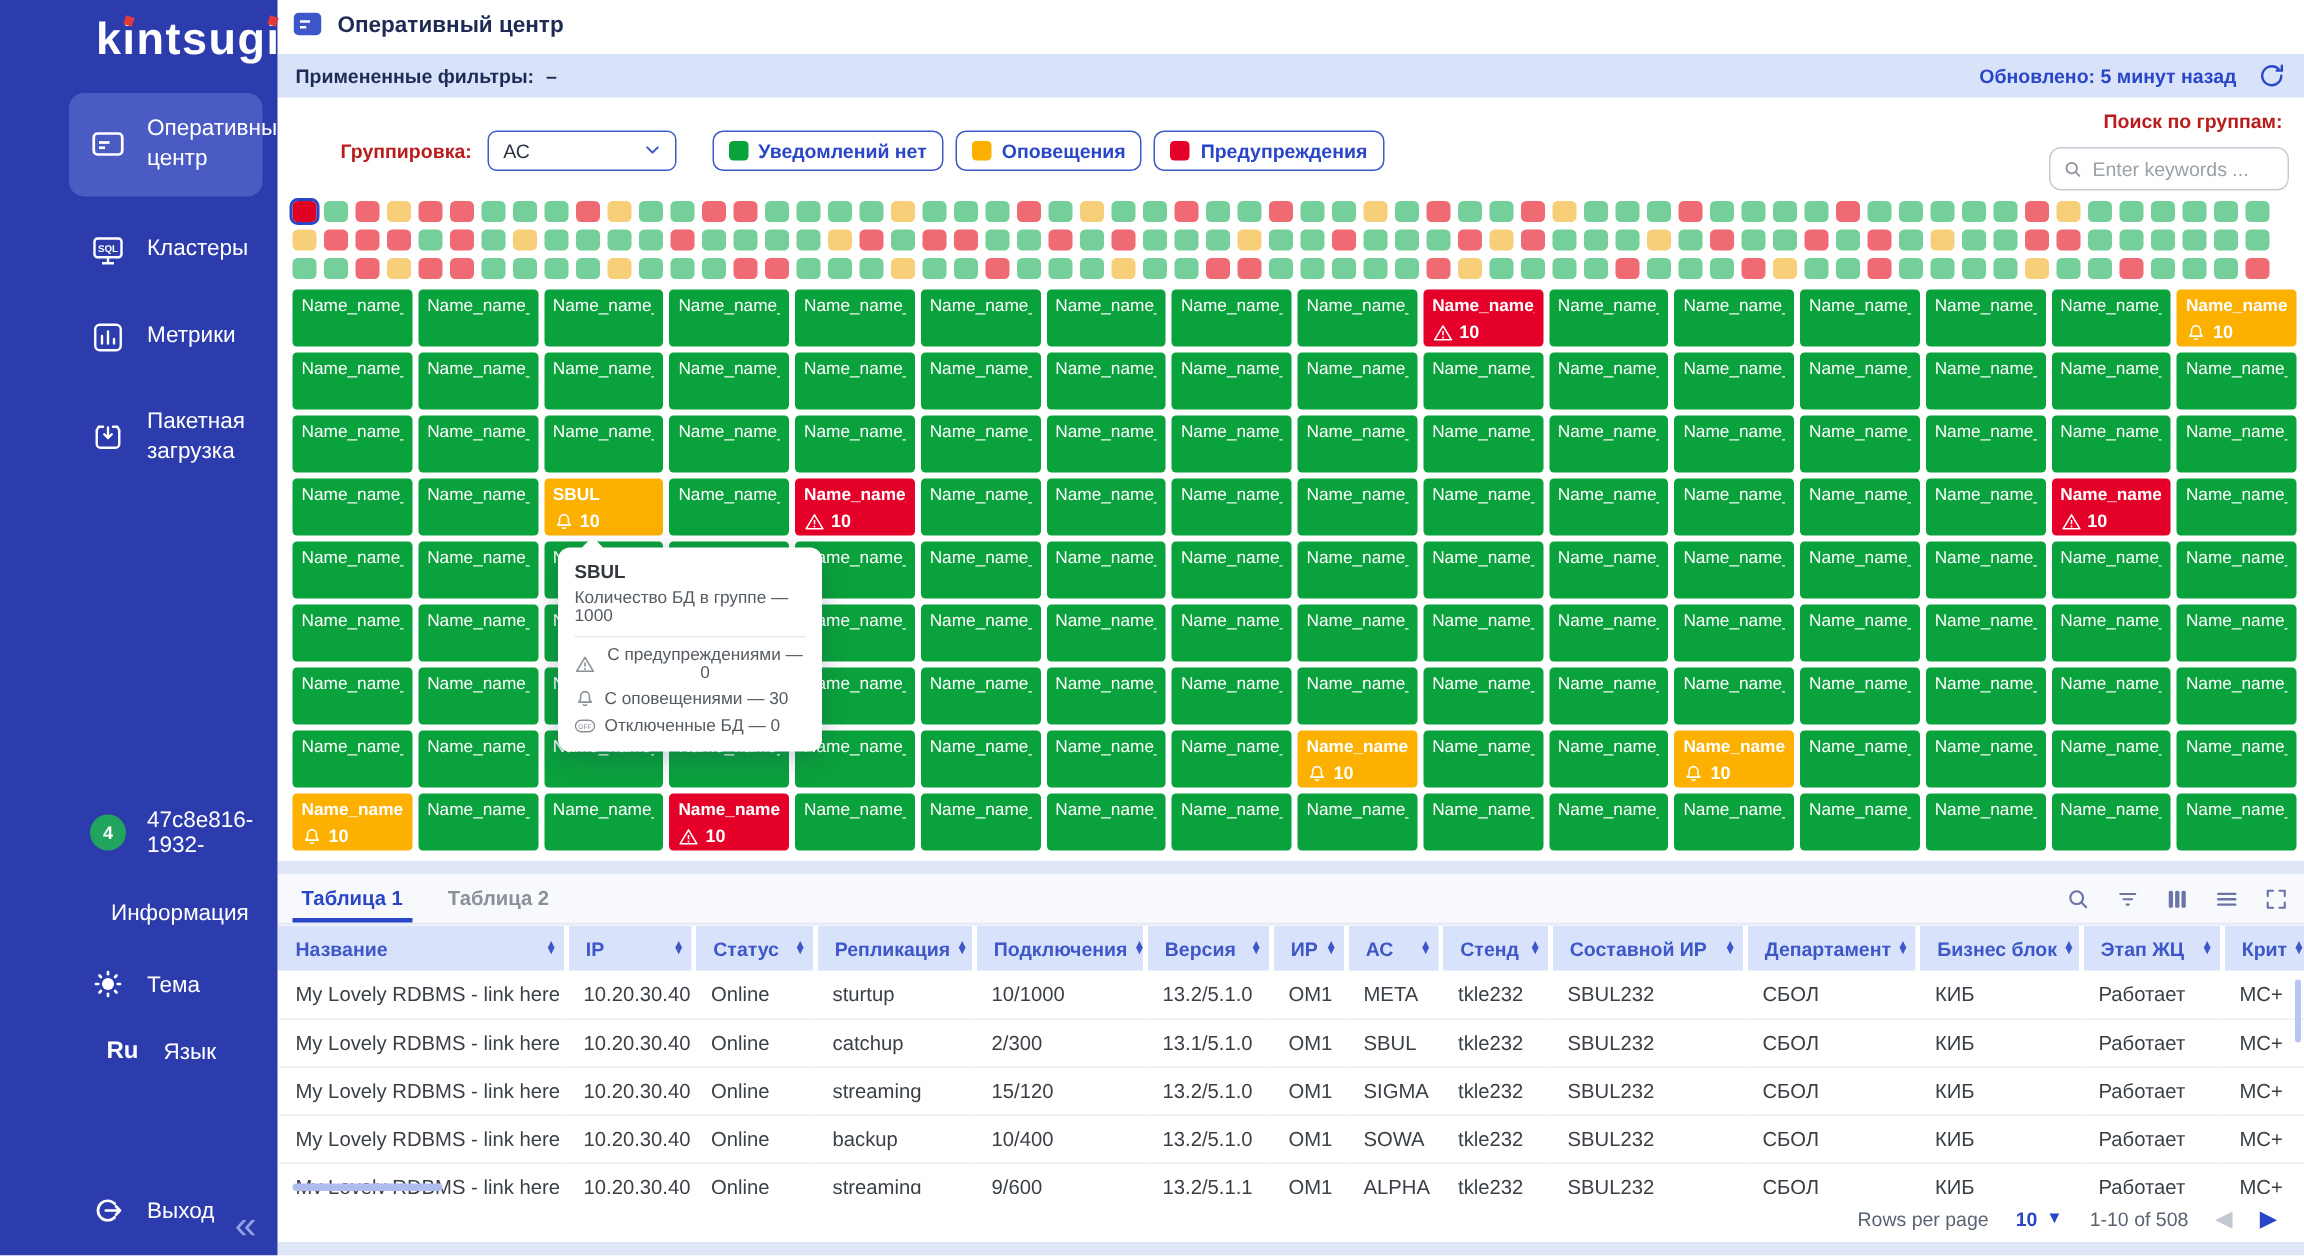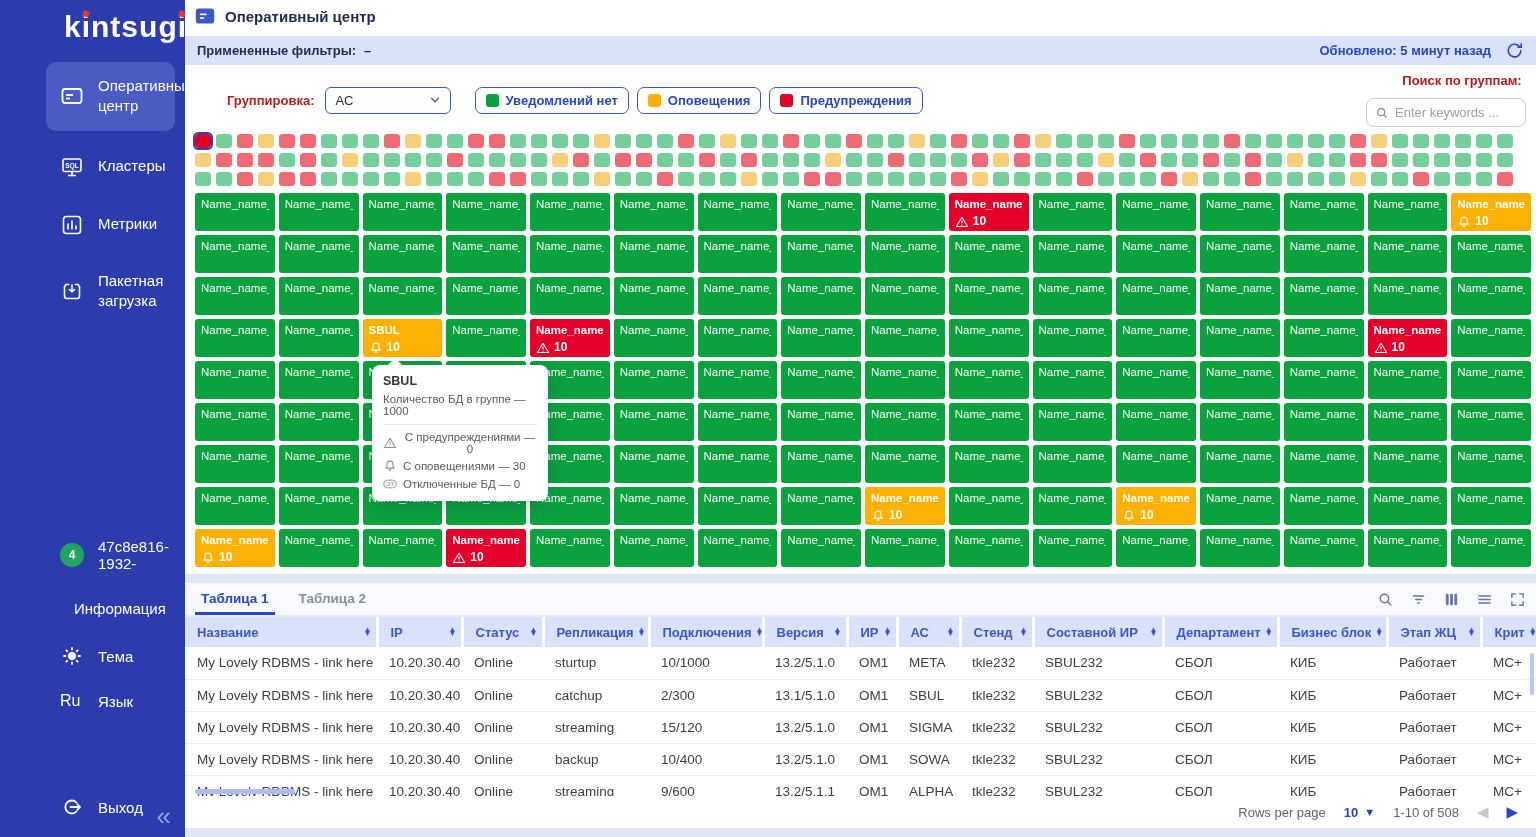--- a/index.html
+++ b/index.html
@@ -12,21 +12,21 @@
   .logo-i { position:relative; }
   .logo-i::after { content:""; position:absolute; top:1px; left:1.5px; width:6px; height:6px; background:#e03a3a; transform:rotate(18deg); }
   .nav { display:flex; flex-direction:column; margin-top:6px; }
   .nav-item { display:flex; align-items:center; gap:14px; padding:10px 14px; margin:4px 10px; border-radius:10px; cursor:pointer; font-size:15px; line-height:1.35; }
   .nav-item.active { background:#4b5bc4; padding-top:14px; padding-bottom:14px; }
   .nav-item .nico { width:24px; min-width:24px; height:24px; color:#fff; }
   .nav-item + .nav-item { margin-top:10px; }
   .side-footer { margin-top:auto; display:flex; flex-direction:column; padding-bottom:6px; }
   .sf-item { display:flex; align-items:center; gap:14px; padding:9px 14px; margin:3px 10px; font-size:15px; cursor:pointer; }
   .badge-circle { width:24px; min-width:24px; height:24px; border-radius:50%; background:#21a45d; color:#fff; font-size:12px; font-weight:bold; display:flex; align-items:center; justify-content:center; }
-  .ru-txt { width:24px; min-width:24px; font-size:16px; font-weight:normal; color:#fff; }
+  .ru-txt { width:24px; min-width:24px; font-size:16px; font-weight:bold; color:#fff;margin-left:11px; }
   .sf-exit { margin-top:64px; }
   .collapse-btn { position:absolute; bottom:8px; right:14px; font-size:26px; color:#93a3e4; cursor:pointer; line-height:1; }
 
   
   .main { flex:1; display:flex; flex-direction:column; background:#fff; min-width:0; }
   .top-header { height:32px; display:flex; align-items:center; gap:10px; padding:0 10px; }
   .top-header .title { font-size:15px; font-weight:bold; color:#1e2b55; }
   .filters-bar { height:29px; margin-top:4px; background:#d8e2f8; display:flex; align-items:center; padding:0 12px; }
   .filters-bar .fl { font-size:13px; font-weight:bold; color:#1e2b55; }
   .filters-bar .fv { font-size:13px; font-weight:bold; color:#1e2b55; margin-left:8px; }

